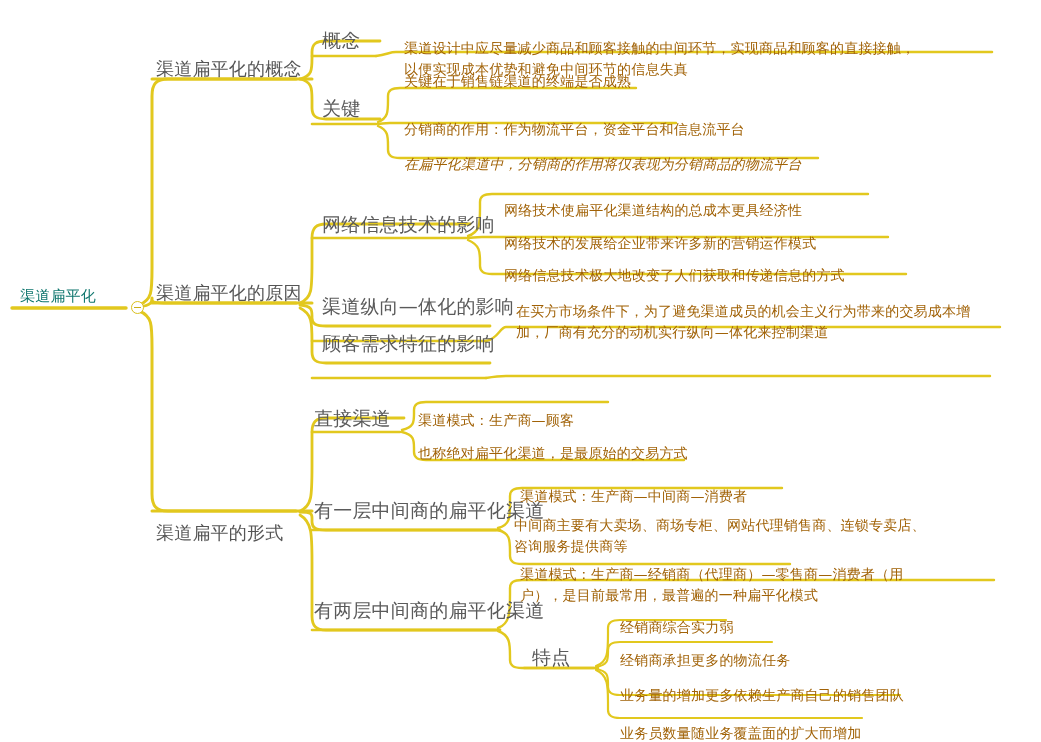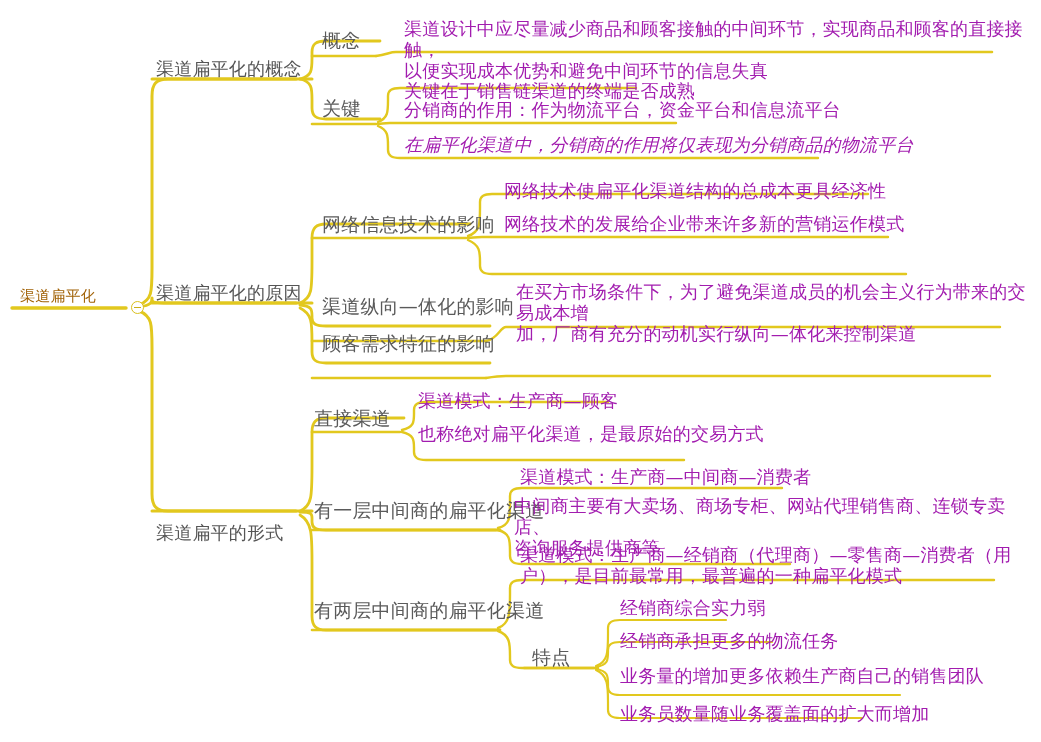--- a/index.html
+++ b/index.html
@@ -26,33 +26,34 @@
     position: absolute;
     color: #595959;
     line-height: 21px;
     white-space: pre-line;
     letter-spacing: 0.2px;
     box-sizing: border-box;
     padding: 0 4px 2px 4px;
   }
   .node.root {
     font-size: 15px;
-    color: #a16207;
+    color: #0f766e;
   }
   .node.lvl1 {
     font-size: 18px;
     color: #555555;
   }
   .node.lvl2 {
     font-size: 19px;
     color: #5a5a5a;
   }
   .node.lvl3 {
-    font-size: 18px;
-    color: #a21caf;
+    font-size: 14px;
+    color: #a16207;
+    margin-top: 20px;
   }
   .toggle {
     position: absolute;
     width: 13px;
     height: 13px;
     border: 1.4px solid #d9bf1c;
     border-radius: 50%;
     background: #ffffff;
     box-sizing: border-box;
   }
@@ -151,29 +152,30 @@
   <div class="node root" style="left:16px; top:286px;">渠道扁平化</div>
   <div class="toggle" style="left:131px; top:301px;"></div>
 
   <div class="node lvl1" style="left:152px; top:58px;">渠道扁平化的概念</div>
 
   <div class="node lvl2" style="left:318px; top:30px;">概念</div>
   <div class="node lvl3" style="left:400px; top:18px;">渠道设计中应尽量减少商品和顾客接触的中间环节，实现商品和顾客的直接接触，
 以便实现成本优势和避免中间环节的信息失真</div>
 
   <div class="node lvl2" style="left:318px; top:98px;">关键</div>
-  <div class="node lvl3" style="left:400px; top:80px;">关键在于销售链渠道的终端是否成熟</div>
+  <div class="node lvl3" style="left:400px; top:51px;">关键在于销售链渠道的终端是否成熟</div>
   <div class="node lvl3" style="left:400px; top:99px;">分销商的作用：作为物流平台，资金平台和信息流平台</div>
   <div class="node lvl3" style="left:400px; top:134px;font-style:italic;">在扁平化渠道中，分销商的作用将仅表现为分销商品的物流平台</div>
 
   <div class="node lvl1" style="left:152px; top:282px;">渠道扁平化的原因</div>
 
   <div class="node lvl2" style="left:318px; top:214px;">网络信息技术的影响</div>
   <div class="node lvl3" style="left:500px; top:180px;">网络技术使扁平化渠道结构的总成本更具经济性</div>
   <div class="node lvl3" style="left:500px; top:213px;">网络技术的发展给企业带来许多新的营销运作模式</div>
+  <div class="node lvl3" style="left:500px; top:245px;">网络信息技术极大地改变了人们获取和传递信息的方式</div>
 
   <div class="node lvl2" style="left:318px; top:296px;">渠道纵向—体化的影响</div>
   <div class="node lvl3" style="left:512px; top:281px;">在买方市场条件下，为了避免渠道成员的机会主义行为带来的交易成本增
 加，厂商有充分的动机实行纵向—体化来控制渠道</div>
 
   <div class="node lvl2" style="left:318px; top:333px;">顾客需求特征的影响</div>
 
   <div class="node lvl1" style="left:152px; top:490px;margin-top:32px;">渠道扁平的形式</div>
 
   <div class="node lvl2" style="left:310px; top:408px;">直接渠道</div>

